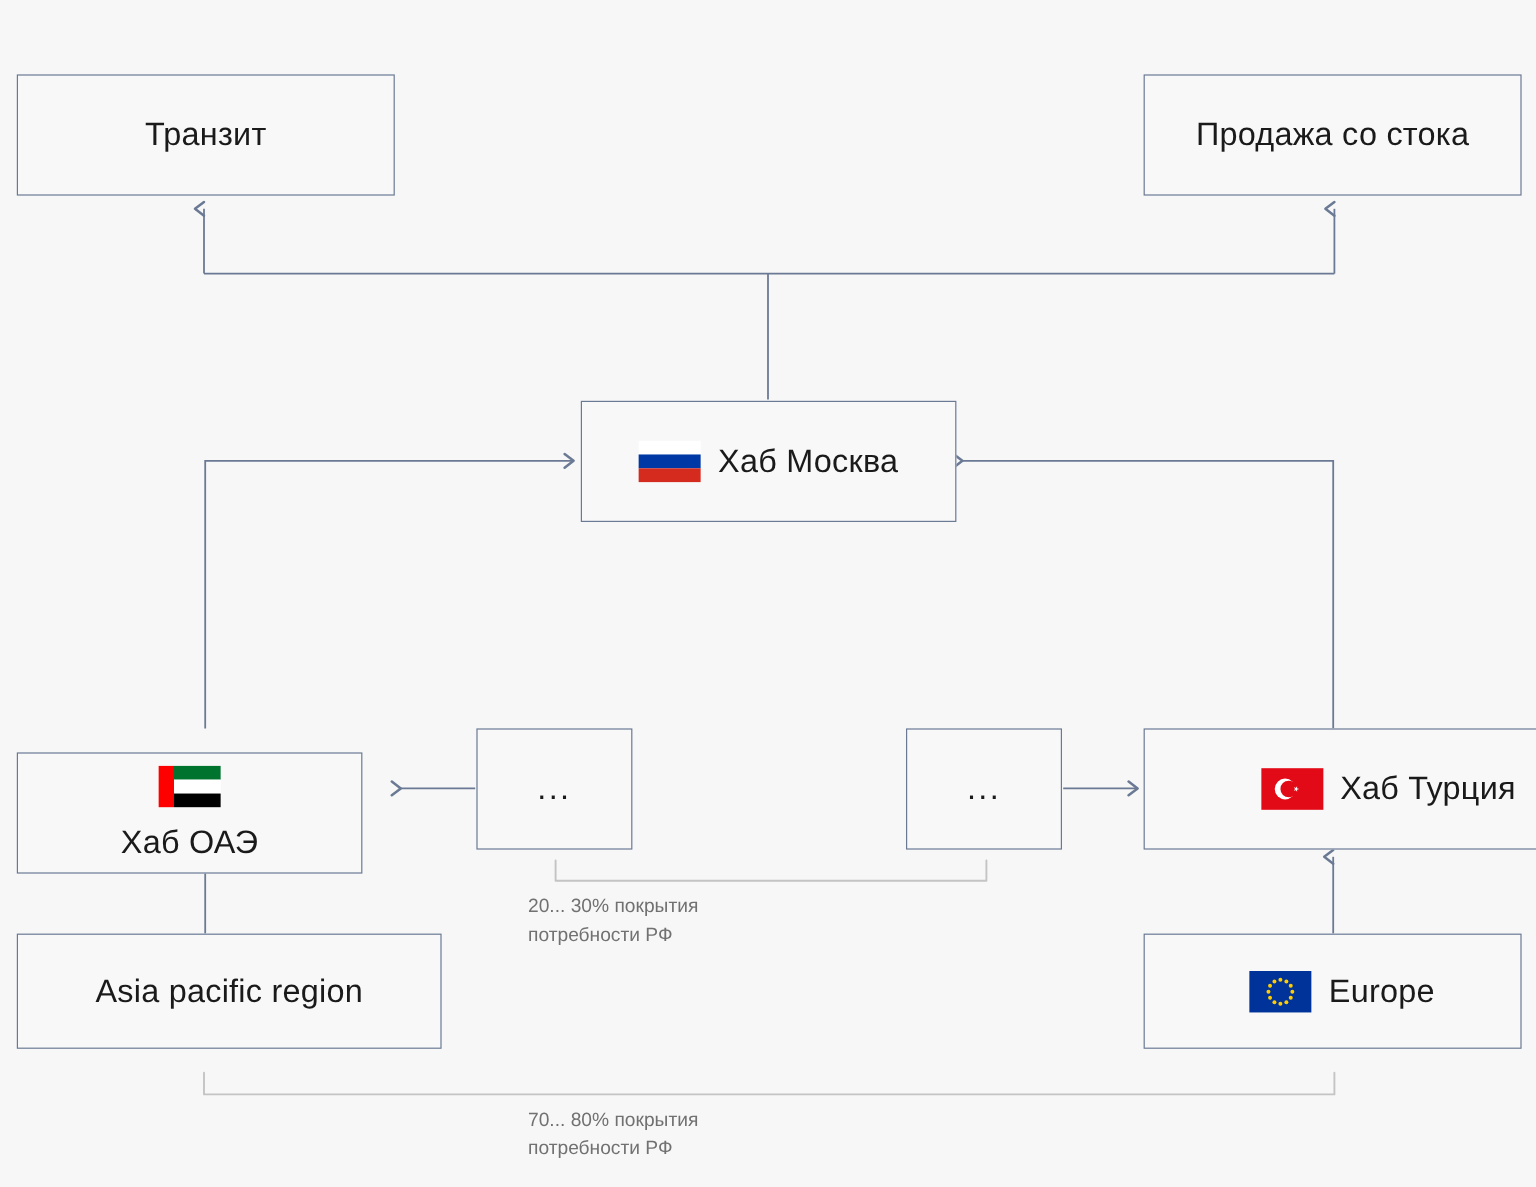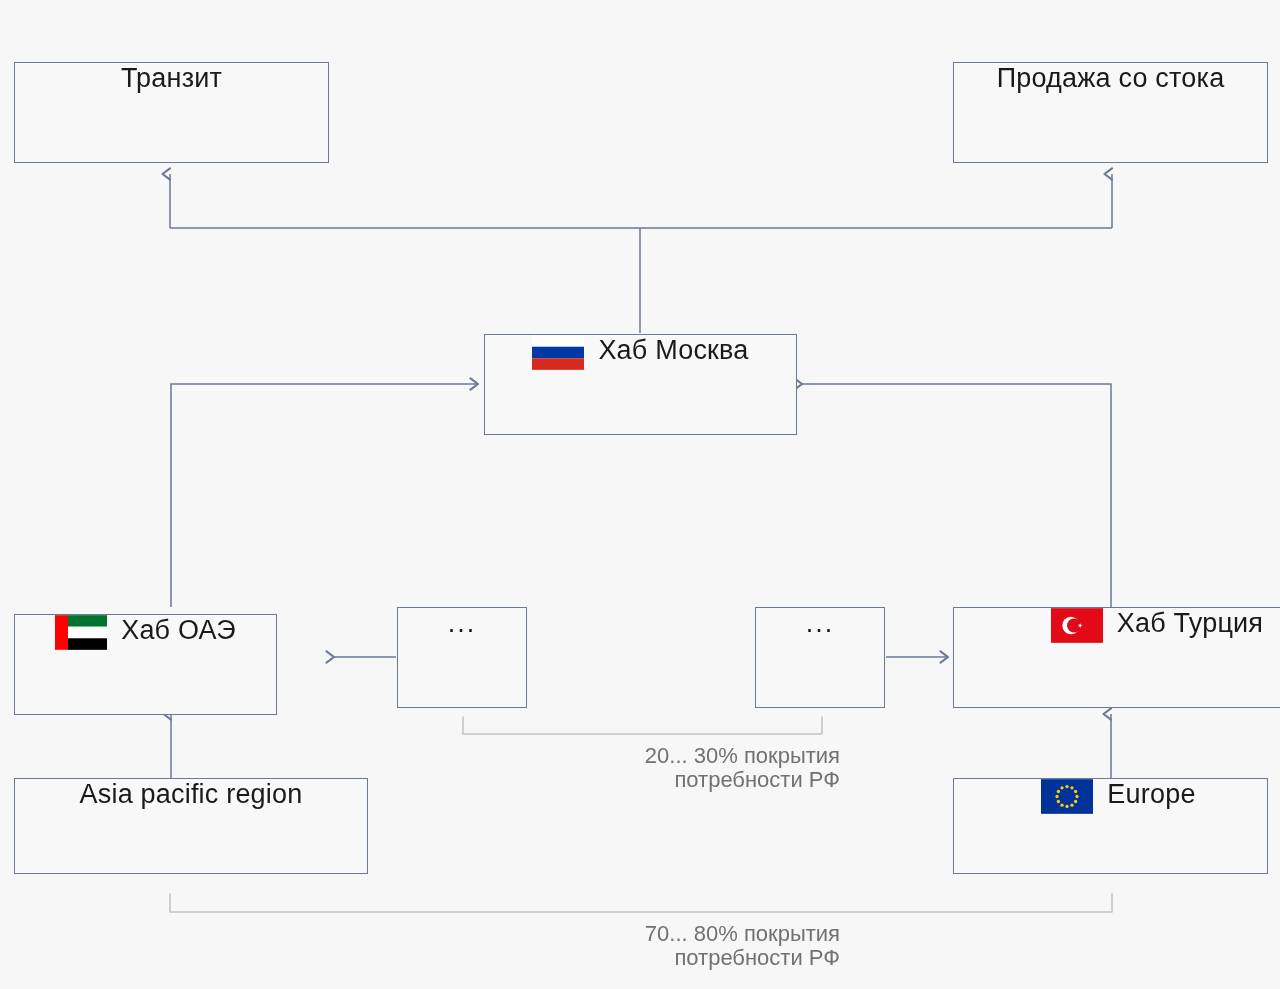--- a/index.html
+++ b/index.html
@@ -28,20 +28,21 @@
     width: 1280px;
     height: 989px;
     pointer-events: none;
   }
   .node {
     position: absolute;
     box-sizing: border-box;
     border: 1.6px solid #6b7a94;
     background: #f8f8f8;
     display: flex;
+    align-items: center;
     justify-content: center;
     gap: 14px;
   }
   .node-label {
     color: #1a1a1a;
     font-size: 27px;
     font-weight: 400;
     letter-spacing: 0.2px;
     white-space: nowrap;
   }
@@ -51,23 +52,23 @@
     color: #1a1a1a;
   }
   .flag {
     width: 52px;
     height: 35px;
     flex: 0 0 auto;
     display: block;
   }
   .caption {
     position: absolute;
-    text-align: right;
+    text-align: left;
     color: #717171;
-    font-size: 22px;
+    font-size: 16px;
     line-height: 24px;
     white-space: pre-line;
   }
 </style>
 </head>
 <body>
 
 <div id="canvas">
 
   <svg class="edges" viewBox="0 0 1280 989">
@@ -133,21 +134,21 @@
       <rect x="0" y="13.34" width="60" height="13.33" fill="#0039a6"></rect>
       <rect x="0" y="26.67" width="60" height="13.33" fill="#d52b1e"></rect>
     </svg>
     <span class="node-label">Хаб Москва</span>
   </div>
 
   <div class="node" style="left:953px; top:62px; width:315px; height:101px;">
     <span class="node-label">Продажа со стока</span>
   </div>
 
-  <div class="node" style="left:14px; top:614px; width:263px; height:101px;">
+  <div class="node" style="left:14px; top:627px; width:288px; height:101px;flex-direction:column;">
     <svg class="flag" viewBox="0 0 60 40">
       <rect x="0" y="0" width="60" height="40" fill="#ffffff"></rect>
       <rect x="15" y="0" width="45" height="13.34" fill="#00732f"></rect>
       <rect x="15" y="13.34" width="45" height="13.33" fill="#ffffff"></rect>
       <rect x="15" y="26.67" width="45" height="13.33" fill="#000000"></rect>
       <rect x="0" y="0" width="15" height="40" fill="#ff0000"></rect>
     </svg>
     <span class="node-label">Хаб ОАЭ</span>
   </div>
 

